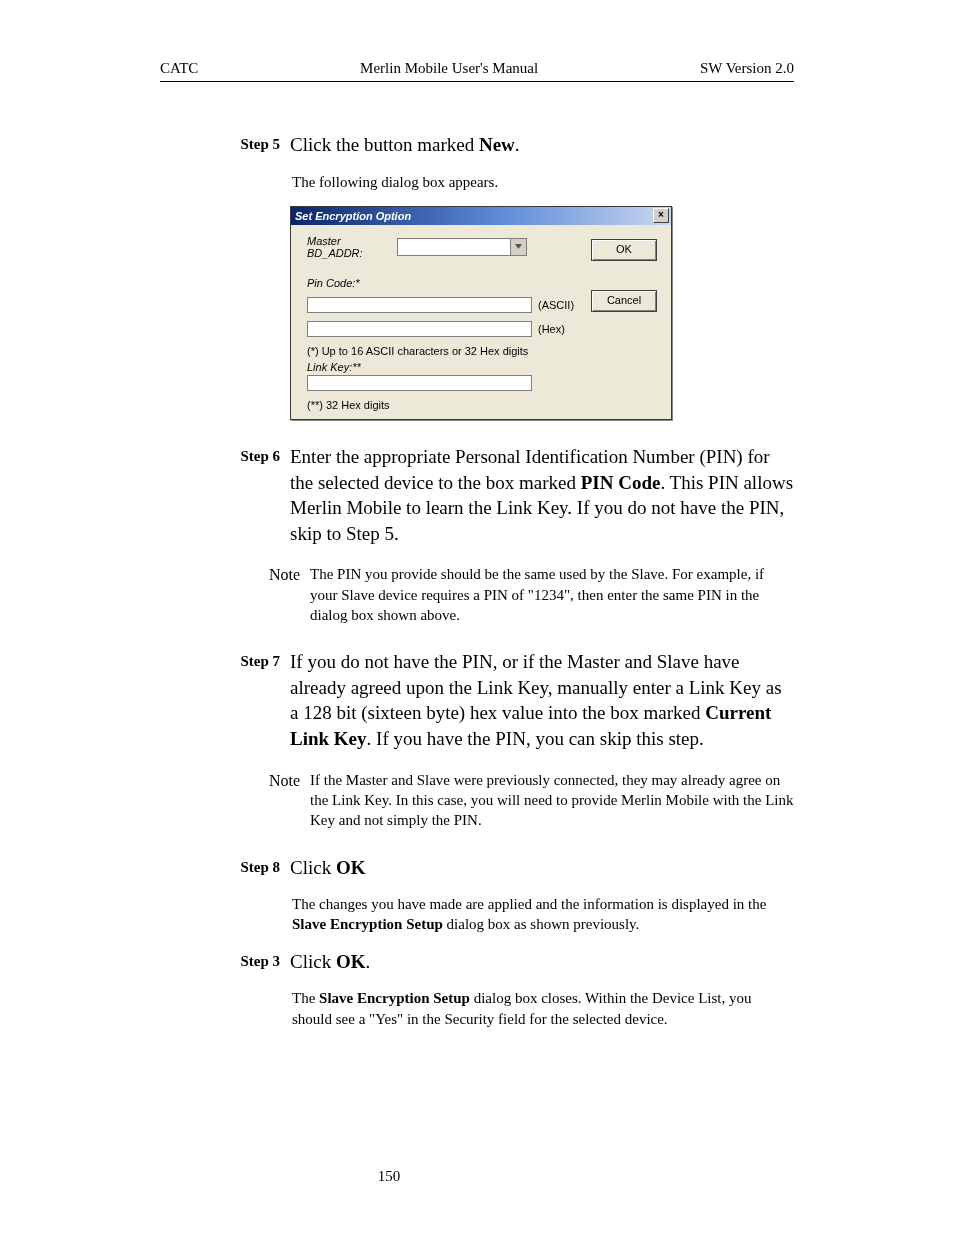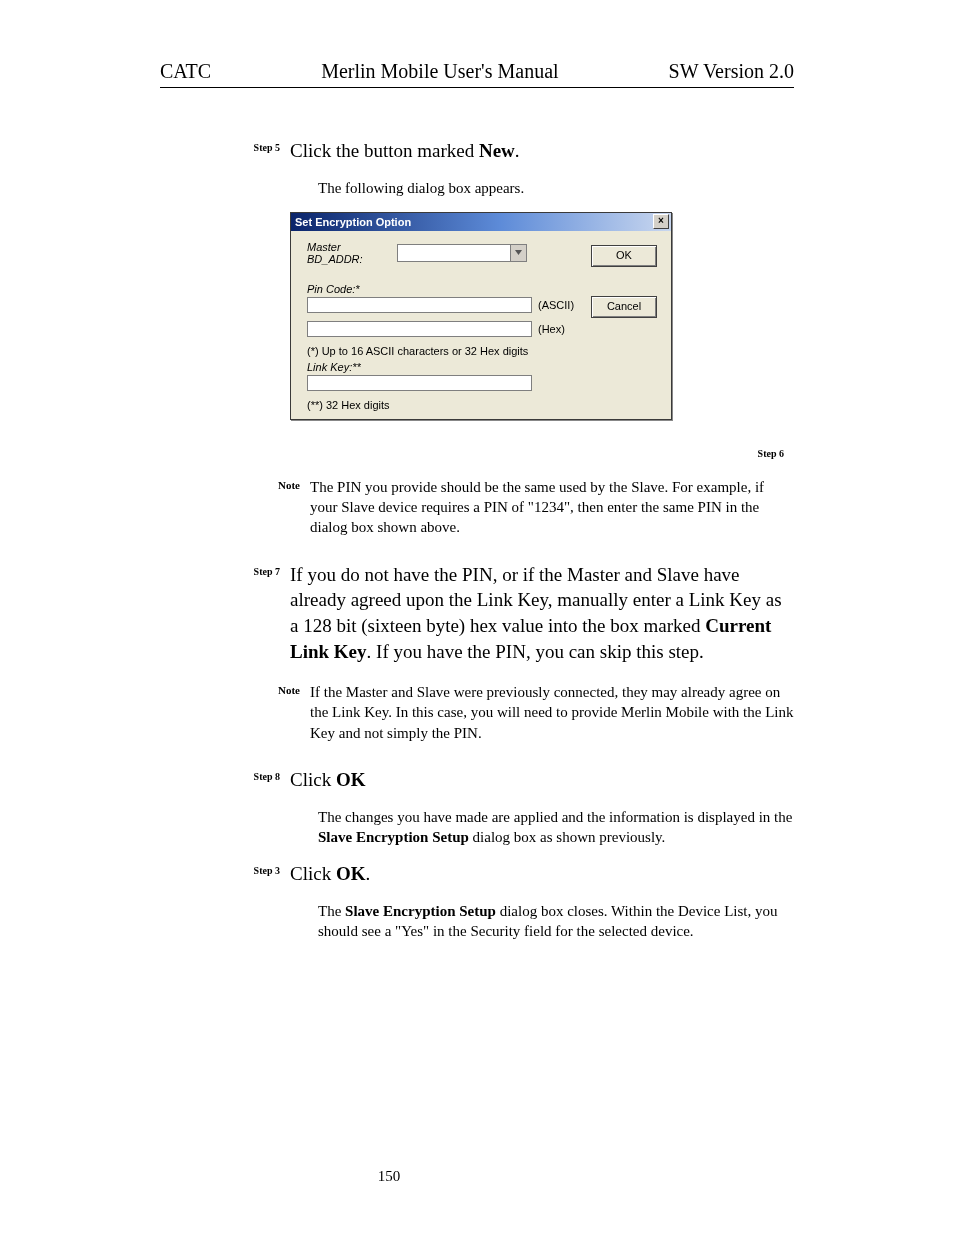--- a/index.html
+++ b/index.html
@@ -12,66 +12,66 @@
   .page {
     width: 954px;
     height: 1235px;
     position: relative;
     box-sizing: border-box;
     padding: 60px 160px 40px 160px;
   }
   .running-head {
     display: flex;
     justify-content: space-between;
-    font-size: 20px;
+    font-size: 15px;
     border-bottom: 1px solid #000;
     padding-bottom: 4px;
     margin-bottom: 50px;
   }
   .content {
     margin-left: 60px;
   }
   .step-row, .note-row, .followup-row {
     display: flex;
     margin-bottom: 10px;
   }
   .step-label {
     width: 60px;
     flex: 0 0 60px;
     text-align: right;
     font-family: "Times New Roman", serif;
     font-weight: bold;
-    font-size: 10px;
+    font-size: 15px;
     padding-top: 4px;
     padding-right: 10px;
   }
   .note-label {
     width: 60px;
     flex: 0 0 60px;
     text-align: right;
-    font-weight: bold;
-    font-size: 11px;
+    font-weight: normal;
+    font-size: 16px;
     padding-top: 2px;
     padding-right: 10px;
   }
   .step-body {
     font-size: 19px;
     line-height: 1.35;
     flex: 1;
   }
   .note-body {
     font-size: 15px;
     line-height: 1.35;
     flex: 1;
   }
   .followup-body {
     font-size: 15px;
     line-height: 1.35;
     flex: 1;
-    margin-left: 98px;
+    margin-left: 72px;
   }
   .step-row.spaced { margin-top: 24px; justify-content: flex-end; }
   .note-row { margin-left: 20px; margin-top: 18px; margin-bottom: 18px;}
   .followup-row { margin-top: 14px; margin-bottom: 14px;}
   .page-number {
     position: absolute;
     bottom: 50px;
     left: 0;
     width: 778px;
     text-align: center;
@@ -92,21 +92,21 @@
   }
   .titlebar {
     display: flex;
     align-items: center;
     height: 18px;
     background: linear-gradient(to right, #0a246a 0%, #5d8bd8 55%, #c9d7ef 100%);
     color: #fff;
     font-weight: bold;
     padding: 0 2px 0 4px;
   }
-  .titlebar .title-text { flex: 1; }
+  .titlebar .title-text { flex: 1; font-style: italic; }
   .closebox {
     width: 14px;
     height: 13px;
     background: #d4d0c8;
     border: 1px solid #fff;
     border-right-color:#404040;
     border-bottom-color:#404040;
     color: #000;
     font-weight: bold;
     font-size: 10px;
@@ -210,21 +210,21 @@
             <div class="field"></div>
             <div class="arrow">
               <svg viewBox="0 0 7 5">
                   <polygon points="0,0 7,0 3.5,5" fill="#555"></polygon>
                 </svg>
             </div>
           </div>
         </div>
 
         <div class="pin-wrap">
-          <div class="dlg-label" style="width:auto;margin-bottom:2px">Pin Code:*</div>
+          <div class="dlg-label" style="width:auto;margin-bottom:8px">Pin Code:*</div>
           <div class="dlg-row" style="">
             <div class="dlg-input wide"></div>
             <span class="suffix">(ASCII)</span>
           </div>
           <div class="dlg-row">
             <div class="dlg-input wide"></div>
             <span class="suffix">(Hex)</span>
           </div>
           <div class="hint">(*) Up to 16 ASCII characters or 32 Hex digits</div>
         </div>
@@ -232,20 +232,23 @@
         <div style="margin-top:4px">
           <div class="dlg-label" style="width:auto;margin-bottom:2px">Link Key:**</div>
           <div class="dlg-input wide" style="height:16px"></div>
           <div class="hint">(**) 32 Hex digits</div>
         </div>
       </div>
     </div>
 
     <div class="step-row spaced">
       <div class="step-label">Step 6</div>
+      <div class="step-body">
+        <span>Enter the appropriate Personal Identification Number (PIN) for the selected device to the box marked </span><b>PIN Code</b><span>.  This PIN allows Merlin Mobile to learn the Link Key.  If you do not have the PIN, skip to Step 5.</span>
+      </div>
     </div>
 
     <div class="note-row">
       <div class="note-label">Note</div>
       <div class="note-body">The PIN you provide should be the same used by the Slave.  For example, if your Slave device requires a PIN of "1234", then enter the same PIN in the dialog box shown above.</div>
     </div>
 
     <div class="step-row spaced">
       <div class="step-label">Step 7</div>
       <div class="step-body">

